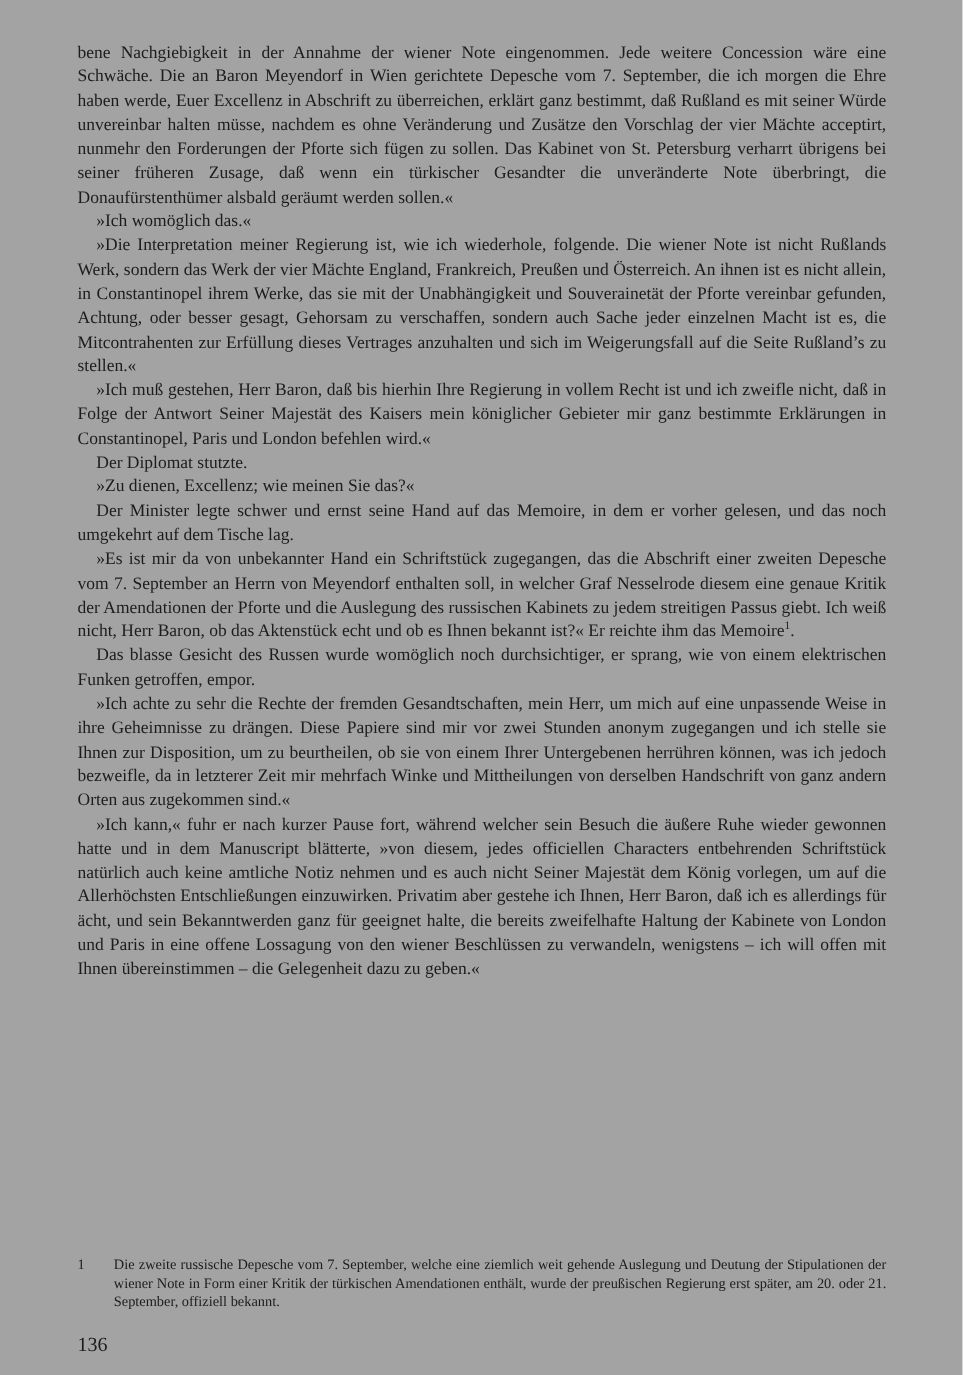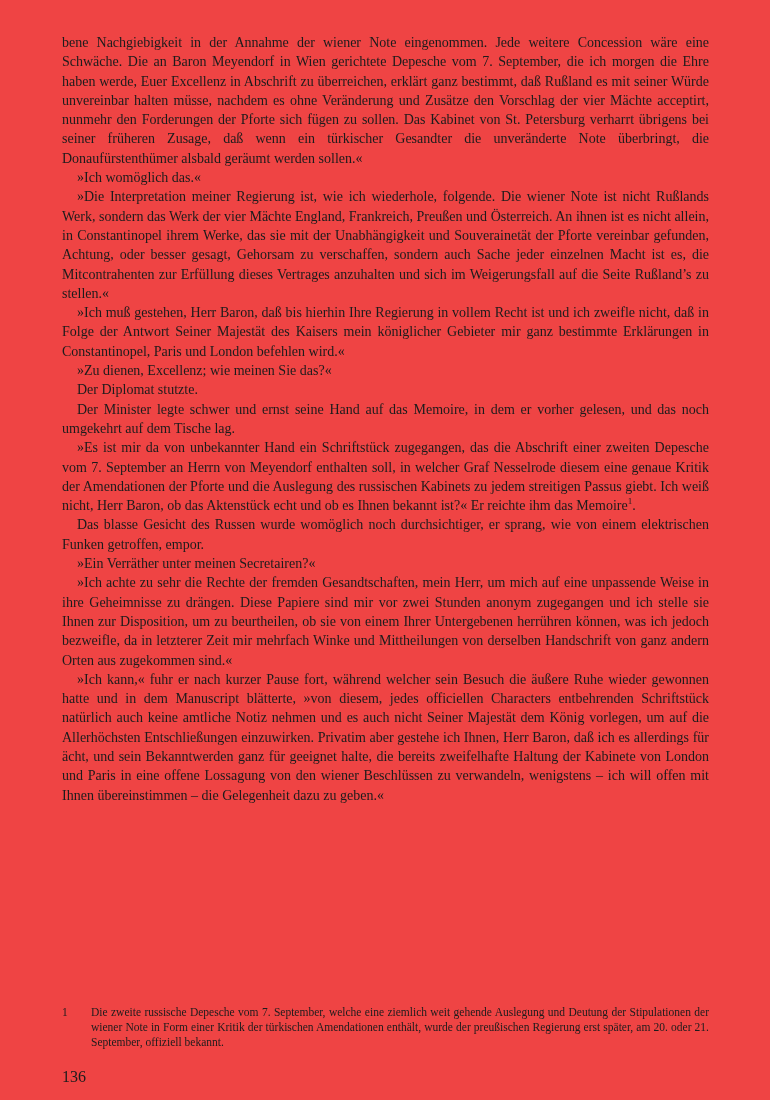--- a/index.html
+++ b/index.html
@@ -4,21 +4,21 @@
   <style>
     html, body {
       margin: 0;
       padding: 0;
       background: #ffffff;
     }
     .page {
       position: relative;
       width: 770px;
       height: 1100px;
-      background: #ef4444;
+      background: #a3a3a3;
       font-family: "Liberation Serif", "DejaVu Serif", serif;
       color: #1c1c1c;
       overflow: hidden;
     }
     .text-block {
       position: absolute;
       left: 62px;
       top: 33px;
       width: 647px;
       font-size: 14px;
@@ -66,26 +66,25 @@
 </head>
 <body>
 
 <div class="page">
 
   <div class="text-block">
     <p class="para first">bene Nachgiebigkeit in der Annahme der wiener Note eingenommen. Jede weitere Concession wäre eine Schwäche. Die an Baron Meyendorf in Wien gerichtete Depesche vom 7. September, die ich morgen die Ehre haben werde, Euer Excellenz in Abschrift zu überreichen, erklärt ganz bestimmt, daß Rußland es mit seiner Würde unvereinbar halten müsse, nachdem es ohne Veränderung und Zusätze den Vorschlag der vier Mächte acceptirt, nunmehr den Forderungen der Pforte sich fügen zu sollen. Das Kabinet von St. Petersburg verharrt übrigens bei seiner früheren Zusage, daß wenn ein türkischer Gesandter die unveränderte Note überbringt, die Donaufürstenthümer alsbald geräumt werden sollen.«</p>
     <p class="para">»Ich womöglich das.«</p>
     <p class="para">»Die Interpretation meiner Regierung ist, wie ich wiederhole, folgende. Die wiener Note ist nicht Rußlands Werk, sondern das Werk der vier Mächte England, Frankreich, Preußen und Österreich. An ihnen ist es nicht allein, in Constantinopel ihrem Werke, das sie mit der Unabhängigkeit und Souverainetät der Pforte vereinbar gefunden, Achtung, oder besser gesagt, Gehorsam zu verschaffen, sondern auch Sache jeder einzelnen Macht ist es, die Mitcontrahenten zur Erfüllung dieses Vertrages anzuhalten und sich im Weigerungsfall auf die Seite Rußland’s zu stellen.«</p>
     <p class="para">»Ich muß gestehen, Herr Baron, daß bis hierhin Ihre Regierung in vollem Recht ist und ich zweifle nicht, daß in Folge der Antwort Seiner Majestät des Kaisers mein königlicher Gebieter mir ganz bestimmte Erklärungen in Constantinopel, Paris und London befehlen wird.«</p>
+    <p class="para">Der Diplomat stutzte.</p>
     <p class="para">»Zu dienen, Excellenz; wie meinen Sie das?«</p>
-    <p class="para">Der Diplomat stutzte.</p>
     <p class="para">Der Minister legte schwer und ernst seine Hand auf das Memoire, in dem er vorher gelesen, und das noch umgekehrt auf dem Tische lag.</p>
     <p class="para"><span>»Es ist mir da von unbekannter Hand ein Schriftstück zugegangen, das die Abschrift einer zweiten Depesche vom 7. September an Herrn von Meyendorf enthalten soll, in welcher Graf Nesselrode diesem eine genaue Kritik der Amendationen der Pforte und die Auslegung des russischen Kabinets zu jedem streitigen Passus giebt. Ich weiß nicht, Herr Baron, ob das Aktenstück echt und ob es Ihnen bekannt ist?« Er reichte ihm das Memoire</span><sup class="fnref">1</sup><span>.</span></p>
     <p class="para">Das blasse Gesicht des Russen wurde womöglich noch durchsichtiger, er sprang, wie von einem elektrischen Funken getroffen, empor.</p>
-    <p class="para">»Ein Verräther unter meinen Secretairen?«</p>
     <p class="para">»Ich achte zu sehr die Rechte der fremden Gesandtschaften, mein Herr, um mich auf eine unpassende Weise in ihre Geheimnisse zu drängen. Diese Papiere sind mir vor zwei Stunden anonym zugegangen und ich stelle sie Ihnen zur Disposition, um zu beurtheilen, ob sie von einem Ihrer Untergebenen herrühren können, was ich jedoch bezweifle, da in letzterer Zeit mir mehrfach Winke und Mittheilungen von derselben Handschrift von ganz andern Orten aus zugekommen sind.«</p>
     <p class="para">»Ich kann,« fuhr er nach kurzer Pause fort, während welcher sein Besuch die äußere Ruhe wieder gewonnen hatte und in dem Manuscript blätterte, »von diesem, jedes officiellen Characters entbehrenden Schriftstück natürlich auch keine amtliche Notiz nehmen und es auch nicht Seiner Majestät dem König vorlegen, um auf die Allerhöchsten Entschließungen einzuwirken. Privatim aber gestehe ich Ihnen, Herr Baron, daß ich es allerdings für ächt, und sein Bekanntwerden ganz für geeignet halte, die bereits zweifelhafte Haltung der Kabinete von London und Paris in eine offene Lossagung von den wiener Beschlüssen zu verwandeln, wenigstens – ich will offen mit Ihnen übereinstimmen – die Gelegenheit dazu zu geben.«</p>
   </div>
 
   <div class="footnote">
     <span class="fn-marker">1</span>
     <span class="fn-text">Die zweite russische Depesche vom 7. September, welche eine ziemlich weit gehende Auslegung und Deutung der Stipulationen der wiener Note in Form einer Kritik der türkischen Amendationen enthält, wurde der preußischen Regierung erst später, am 20. oder 21. September, offiziell bekannt.</span>
   </div>
 
   <div class="page-number">136</div>

